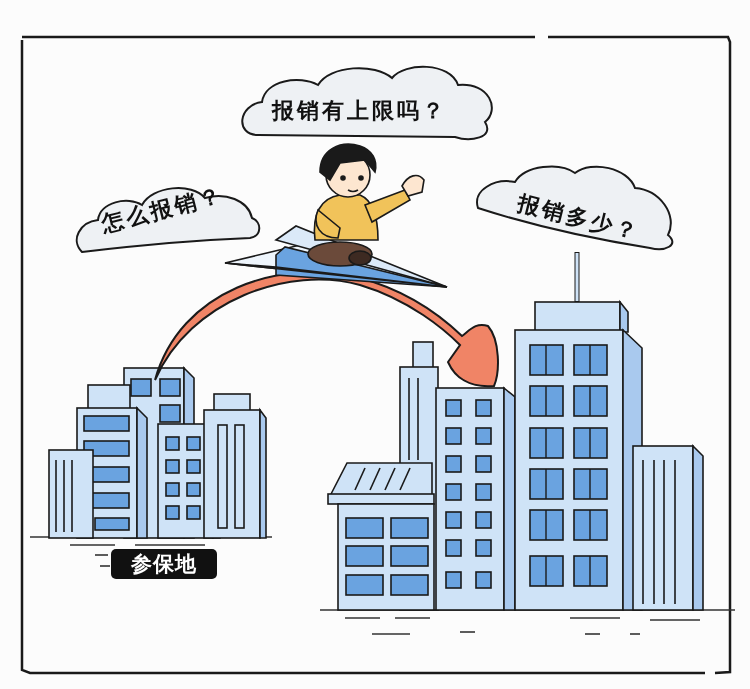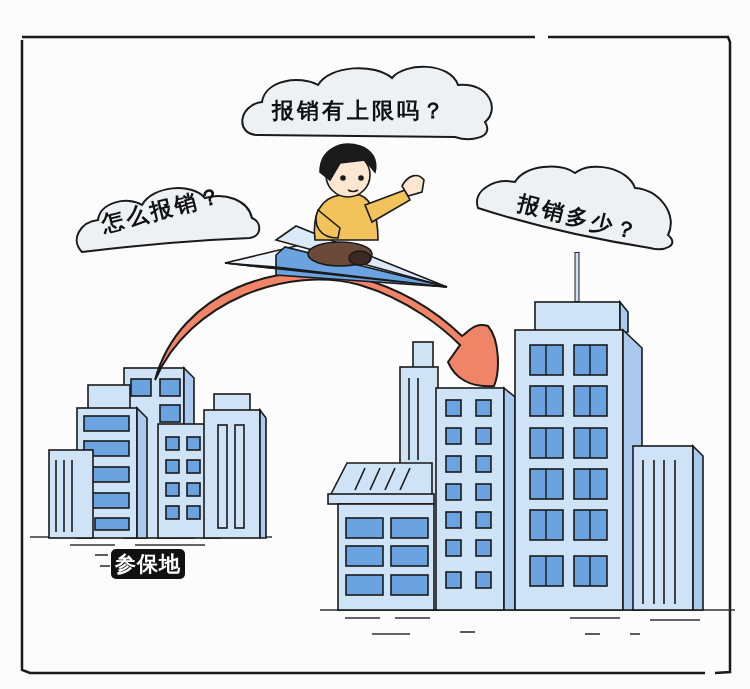--- a/index.html
+++ b/index.html
@@ -5,21 +5,21 @@
   html, body { margin: 0; padding: 0; background: #fcfcfc; }
   body { width: 750px; height: 689px; position: relative; overflow: hidden; font-family: "DejaVu Sans", sans-serif; }
   .stage { position: absolute; left: 0; top: 0; width: 750px; height: 689px; }
   svg { position: absolute; left: 0; top: 0; }
   .bubble-text {
     position: absolute; font-family: "DejaVu Sans", sans-serif; font-weight: bold;
     color: #111; white-space: nowrap; letter-spacing: 3px;
   }
   .label {
     position: absolute; background: #111; color: #fff; font-weight: bold;
-    font-family: "DejaVu Sans", sans-serif; border-radius: 5px; padding: 2px 4px;
+    font-family: "DejaVu Sans", sans-serif; border-radius: 5px; padding: 2px 20px;
     font-size: 21px; letter-spacing: 1px; line-height: 26px;
   }
 </style>
 </head>
 <body>
 
 <div class="stage">
 <svg width="750" height="689" viewBox="0 0 750 689">
 
   <g fill="none" stroke="#1a1a1a" stroke-width="2.5">

